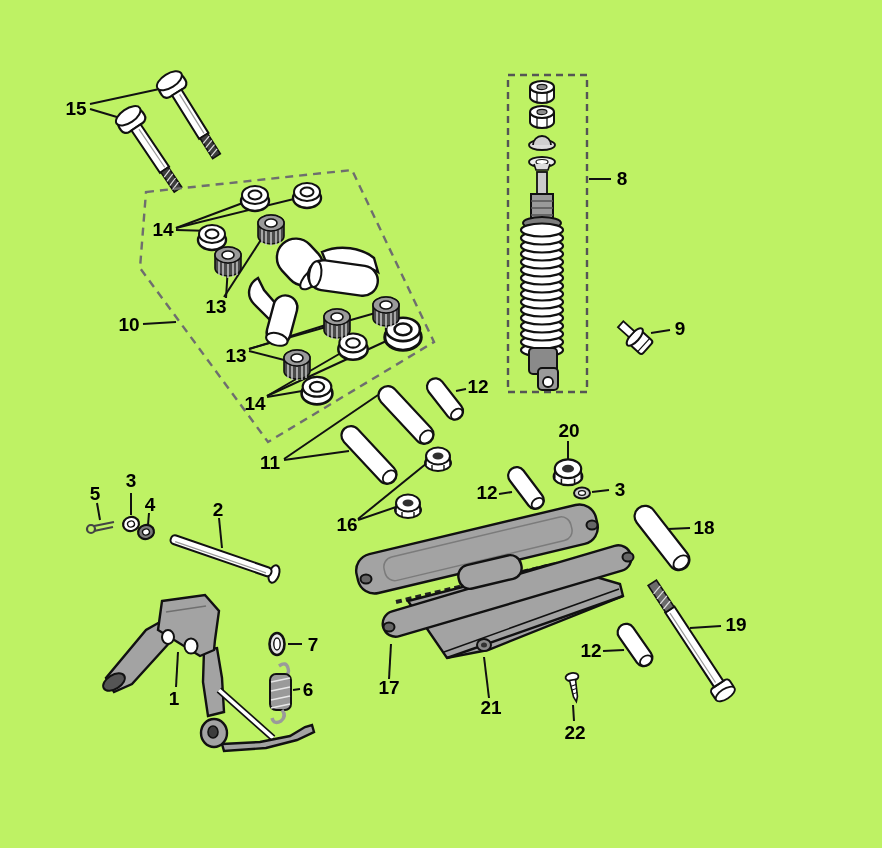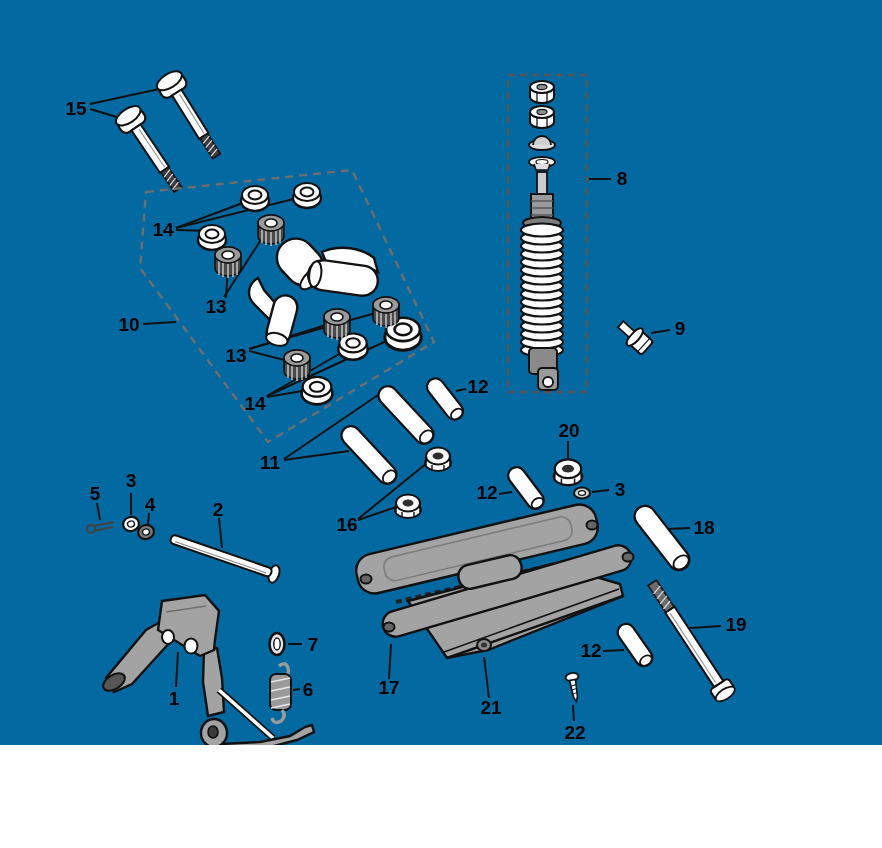--- a/index.html
+++ b/index.html
@@ -1,16 +1,16 @@
 <!DOCTYPE html>
 <html><head>
 <meta charset="utf-8">
 <style>
   html,body{margin:0;padding:0;background:#fff;}
-  .stage{position:relative;width:882px;height:745px;background:#0369a1;overflow:hidden;}
+  .stage{position:relative;width:882px;height:848px;background:#bef264;overflow:hidden;}
   svg{display:block;}
   .lbl{font-family:"Liberation Sans",sans-serif;font-weight:bold;font-size:19px;fill:#000;}
   text{user-select:none;}
 </style>
 </head>
 <body>
 
 <div class="stage">
 <svg width="882" height="848" viewBox="0 0 882 848">
   <defs>

